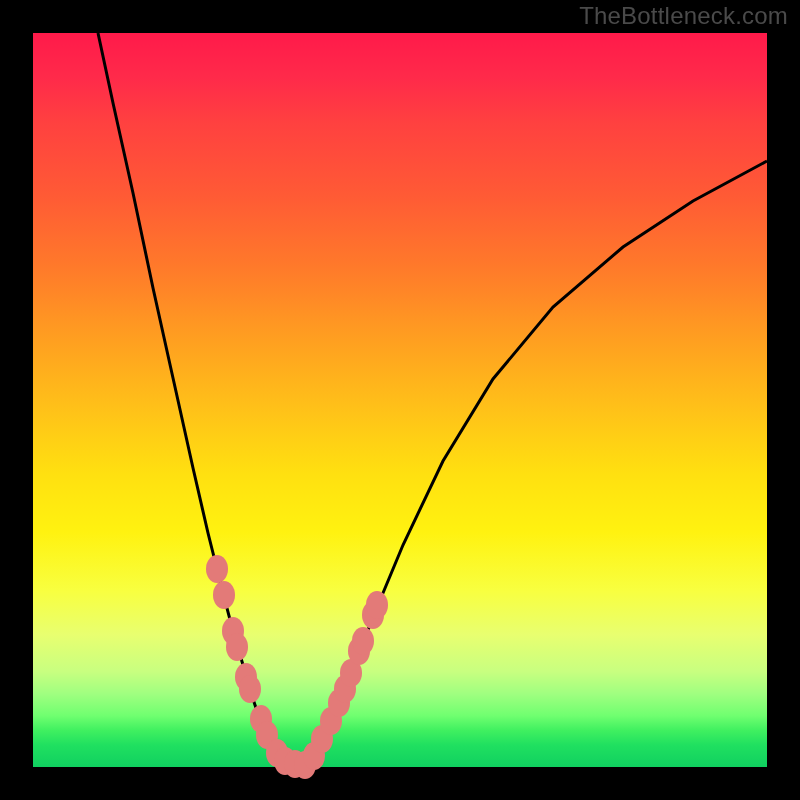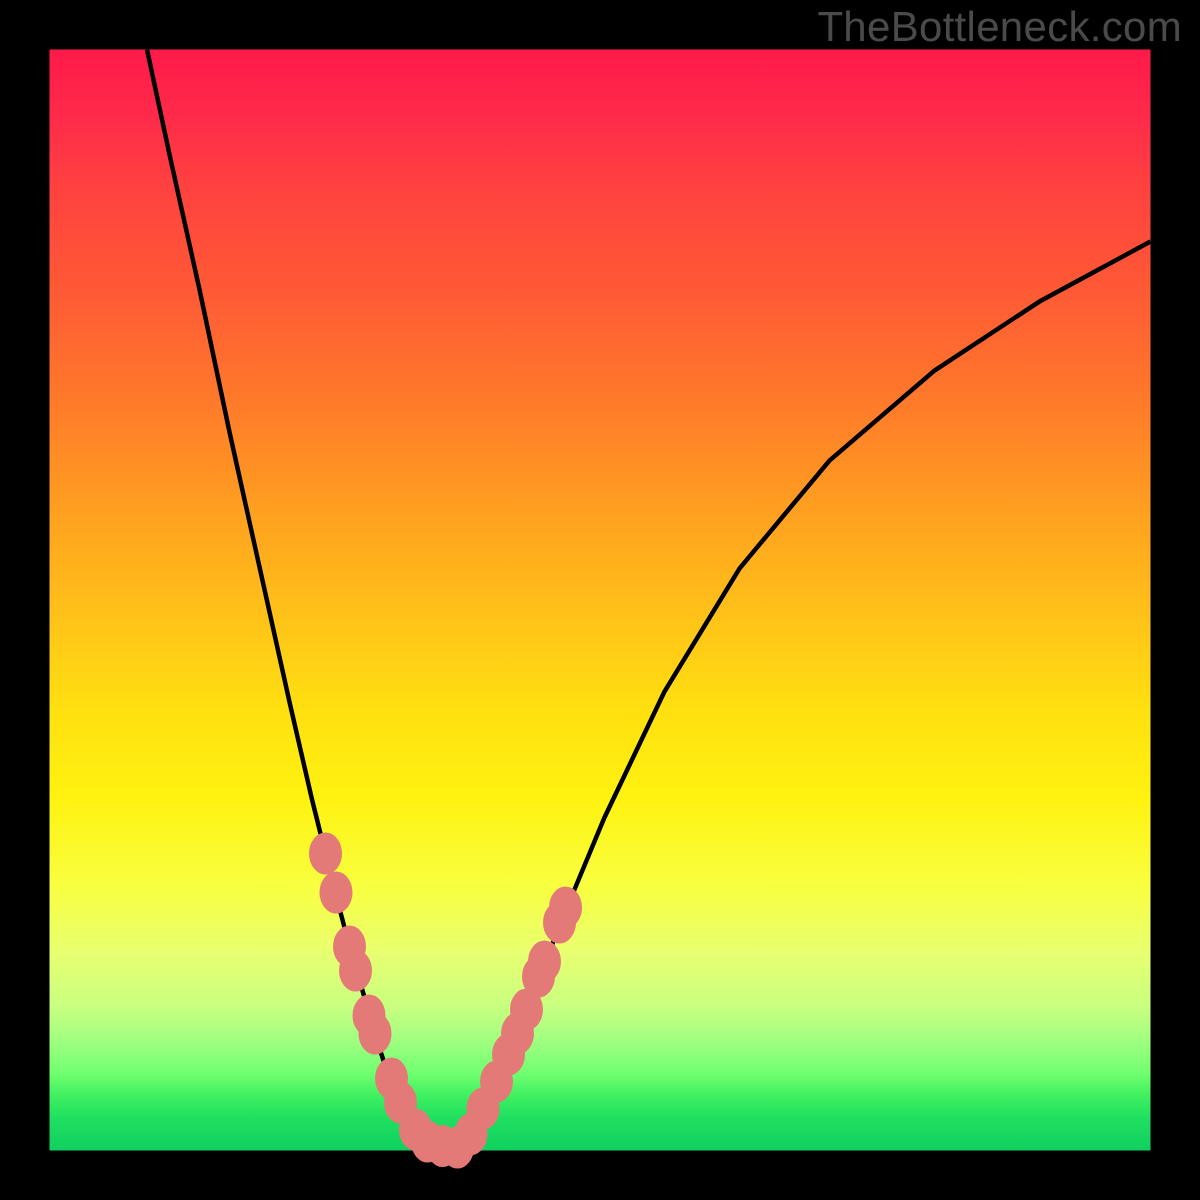--- a/index.html
+++ b/index.html
@@ -43,21 +43,21 @@
       #70ff70 93%,
       #40f060 95%,
       #20e060 97%,
       #10d060 100%);
   }
   .watermark {
     position: absolute;
     top: 2px;
     right: 12px;
     color: #4a4a4a;
-    font-size: 28px;
+    font-size: 24px;
     font-weight: 500;
     letter-spacing: 0.2px;
     user-select: none;
   }
   svg.curve {
     position: absolute;
     top: 0;
     left: 0;
     width: 734px;
     height: 734px;

